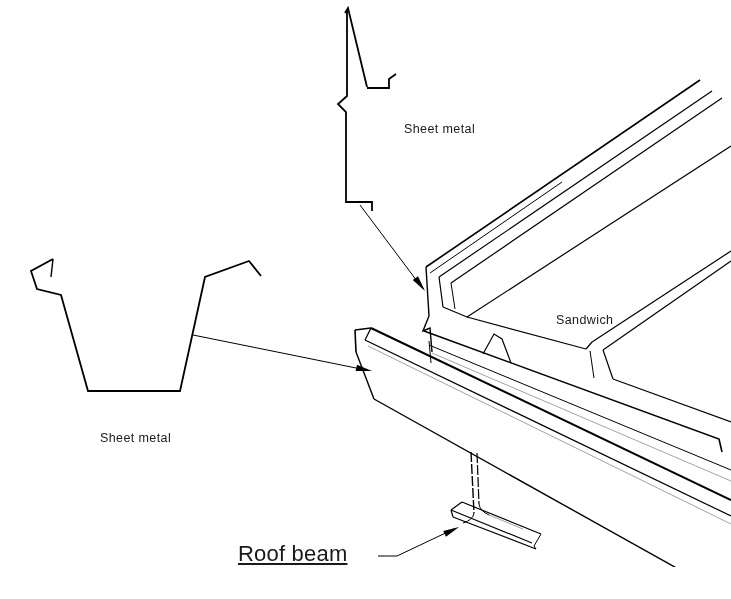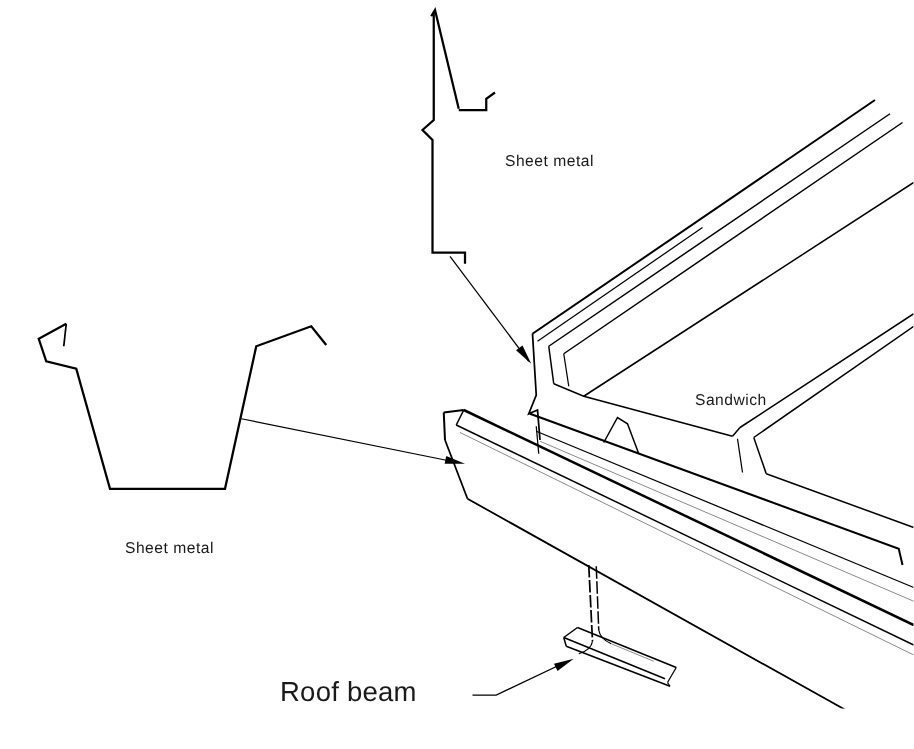--- a/index.html
+++ b/index.html
@@ -121,14 +121,14 @@
       <path class="w08 gray" d="M489,515 L523,529"></path>
     </g>
   </svg>
 
   <div class="lbl" style="left:404px;top:122px;">Sheet metal</div>
 
   <div class="lbl" style="left:100px;top:431px;">Sheet metal</div>
 
   <div class="lbl" style="left:556px;top:313px;">Sandwich</div>
 
-  <div class="lbl lbl-big" style="left:224px;top:541px;">Roof beam</div>
+  <div class="lbl lbl-big" style="left:238px;top:541px;text-decoration:underline;">Roof beam</div>
 </div>
 
 </body></html>

